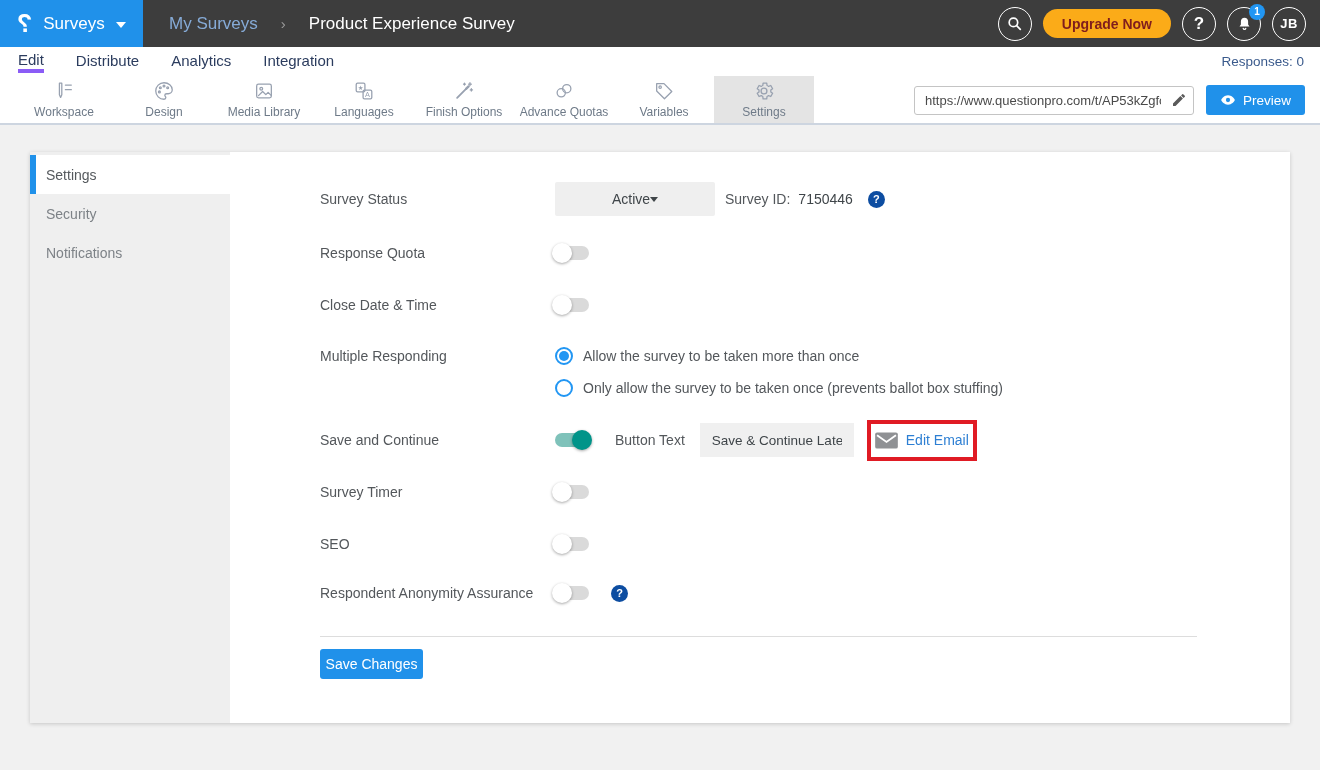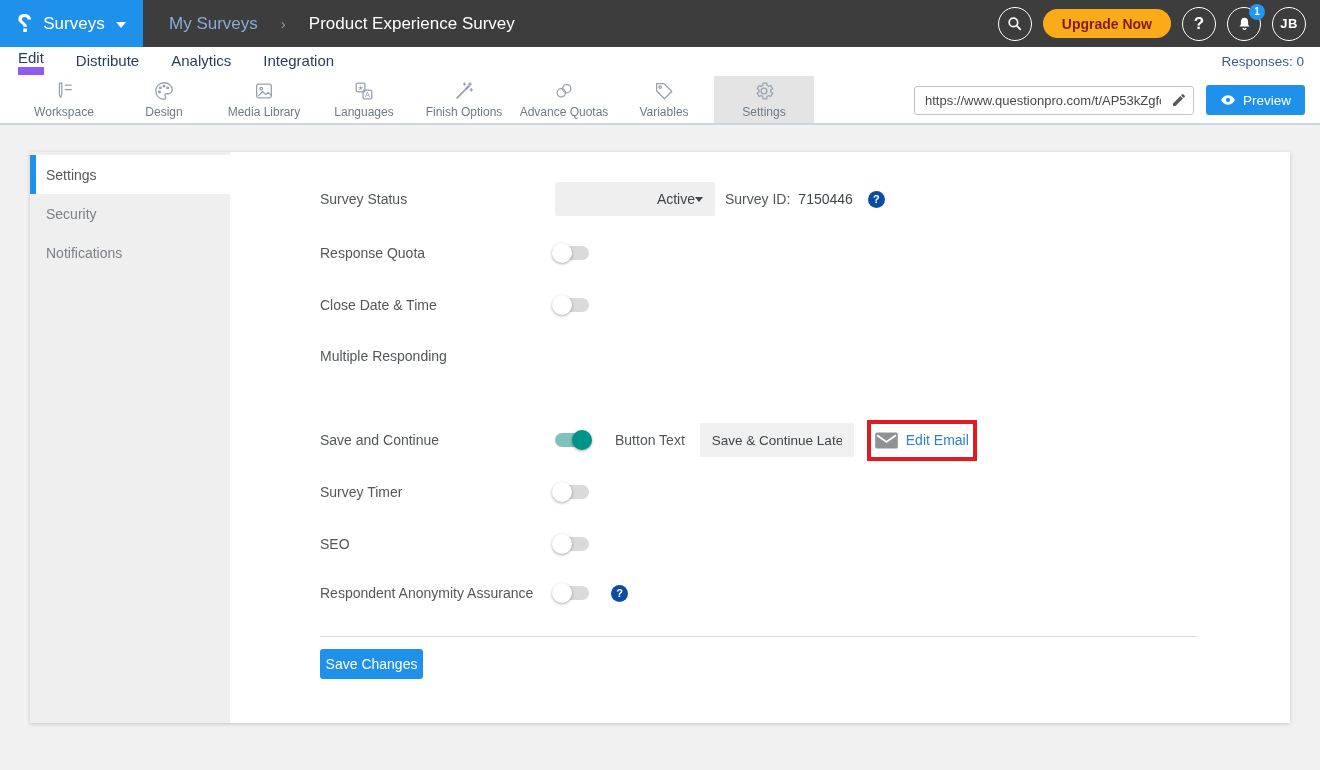--- a/index.html
+++ b/index.html
@@ -21,21 +21,21 @@
   .hdr-circle { width:34px; height:34px; border:1.5px solid #fff; border-radius:50%; display:flex; align-items:center; justify-content:center; color:#fff; cursor:pointer; position:relative; }
   .hdr-circle svg { display:block; }
   .upgrade-btn { height:29px; padding:0 19px; border-radius:15px; background:#fbab18; color:#7f1d1d; font-size:14px; font-weight:bold; display:flex; align-items:center; cursor:pointer; border:none; }
   .help-glyph { font-size:17px; font-weight:bold; }
   .avatar-txt { font-size:13px; font-weight:bold; letter-spacing:.5px; }
   .badge { position:absolute; top:-4px; right:-5px; min-width:16px; height:16px; border-radius:8px; background:#2196f3; color:#fff; font-size:10px; font-weight:bold; display:flex; align-items:center; justify-content:center; padding:0 4px; }
 
   
   .nav { position:absolute; top:47px; left:0; width:100%; height:29px; background:#fff; display:flex; align-items:center; padding-left:18px; }
   .tab { font-size:15px; color:#2b3c5e; margin-right:32px; cursor:pointer; padding-bottom:3px; }
-  .tab.active { border-bottom:8px solid #8b5cf6; padding-bottom:1px; }
+  .tab.active { border-bottom:4px solid #8b5cf6; padding-bottom:1px; }
   .responses { margin-left:auto; padding-right:16px; font-size:13.5px; color:#3a5a8c; }
 
   
   .toolbar { position:absolute; top:76px; left:0; width:100%; height:49px; background:#fff; border-bottom:2px solid #cdd5e0; display:flex; padding-left:14px; }
   .tb-item { width:100px; height:47px; display:flex; flex-direction:column; align-items:center; justify-content:center; gap:3px; color:#6e7a88; font-size:12px; cursor:pointer; }
   .tb-item svg { stroke:#98a1b0; fill:none; stroke-width:1.4; stroke-linecap:round; stroke-linejoin:round; }
   .tb-item.active { background:#e4e4e4; }
   .tb-right { position:absolute; right:15px; top:9px; display:flex; align-items:center; gap:12px; }
   .url-wrap { position:relative; }
   .url-input { width:280px; height:29px; border:1px solid #c4c4c4; border-radius:3px; padding:0 32px 0 10px; font-size:13px; color:#4a4a4a; font-family:"Liberation Sans", sans-serif; background:#fff; }
@@ -44,21 +44,21 @@
 
   
   .card { position:absolute; left:30px; top:152px; width:1260px; height:571px; background:#fff; box-shadow:0 1px 4px rgba(0,0,0,.18); }
   .side { position:absolute; left:0; top:0; width:200px; height:100%; background:#efefef; padding-top:3px; }
   .side-item { height:39px; display:flex; align-items:center; padding-left:16px; font-size:14px; color:#7d8287; cursor:pointer; }
   .side-item.active { background:#fff; border-left:6px solid #2091ea; padding-left:10px; color:#55595d; }
 
   
   .row { position:absolute; left:290px; display:flex; align-items:center; height:30px; }
   .lbl { width:235px; font-size:14px; color:#53575b; flex-shrink:0; }
-  .dropdown { width:160px; height:34px; background:#efefef; border-radius:2px; display:flex; align-items:center; justify-content:flex-end; padding:0 12px; font-size:14px; color:#3f4549; cursor:pointer; }
+  .dropdown { width:160px; height:34px; background:#efefef; border-radius:2px; display:flex; align-items:center; justify-content:center; padding:0 12px; font-size:14px; color:#3f4549; cursor:pointer; }
   .caret-down-d { width:0; height:0; border-left:4.5px solid transparent; border-right:4.5px solid transparent; border-top:5.5px solid #3f4549; }
   .sid-lbl { margin-left:10px; font-size:14px; color:#53575b; }
   .sid-val { margin-left:8px; font-size:14px; color:#3f4549; }
   .help-dot { margin-left:15px; width:17px; height:17px; border-radius:50%; background:#0d4da1; color:#fff; font-size:11px; font-weight:bold; display:flex; align-items:center; justify-content:center; cursor:pointer; }
   .switch { position:relative; width:34px; height:14px; border-radius:7px; background:#dadada; cursor:pointer; flex-shrink:0; }
   .switch .knob { position:absolute; width:20px; height:20px; border-radius:50%; background:#fff; top:-3px; left:-3px; box-shadow:0 1px 3px rgba(0,0,0,.35); }
   .switch.on { background:#7fc2ba; }
   .switch.on .knob { left:auto; right:-3px; background:#009489; }
   .radio-col { display:flex; flex-direction:column; gap:12px; }
   .radio-opt { display:flex; align-items:center; gap:10px; height:20px; cursor:pointer; }
@@ -233,20 +233,30 @@
 
     <div class="row" style="top:86px;">
       <span class="lbl">Response Quota</span>
       <div class="switch">
           <span class="knob"></span>
         </div>
     </div>
 
     <div class="row" style="top:194px; align-items:flex-start; height:auto;">
       <span class="lbl" style="margin-top:2px;">Multiple Responding</span>
+      <div class="radio-col">
+        <div class="radio-opt">
+          <span class="radio selected"></span>
+          <span class="radio-lbl">Allow the survey to be taken more than once</span>
+        </div>
+        <div class="radio-opt">
+          <span class="radio"></span>
+          <span class="radio-lbl">Only allow the survey to be taken once (prevents ballot box stuffing)</span>
+        </div>
+      </div>
     </div>
 
     <div class="row" style="top:267px; height:42px;">
       <span class="lbl">Save and Continue</span>
       <div class="switch on">
           <span class="knob"></span>
         </div>
       <span class="btxt-lbl">Button Text</span>
       <input class="btxt-input" type="text" value="Save &amp; Continue Later" style="">
       <div class="edit-email-box">

